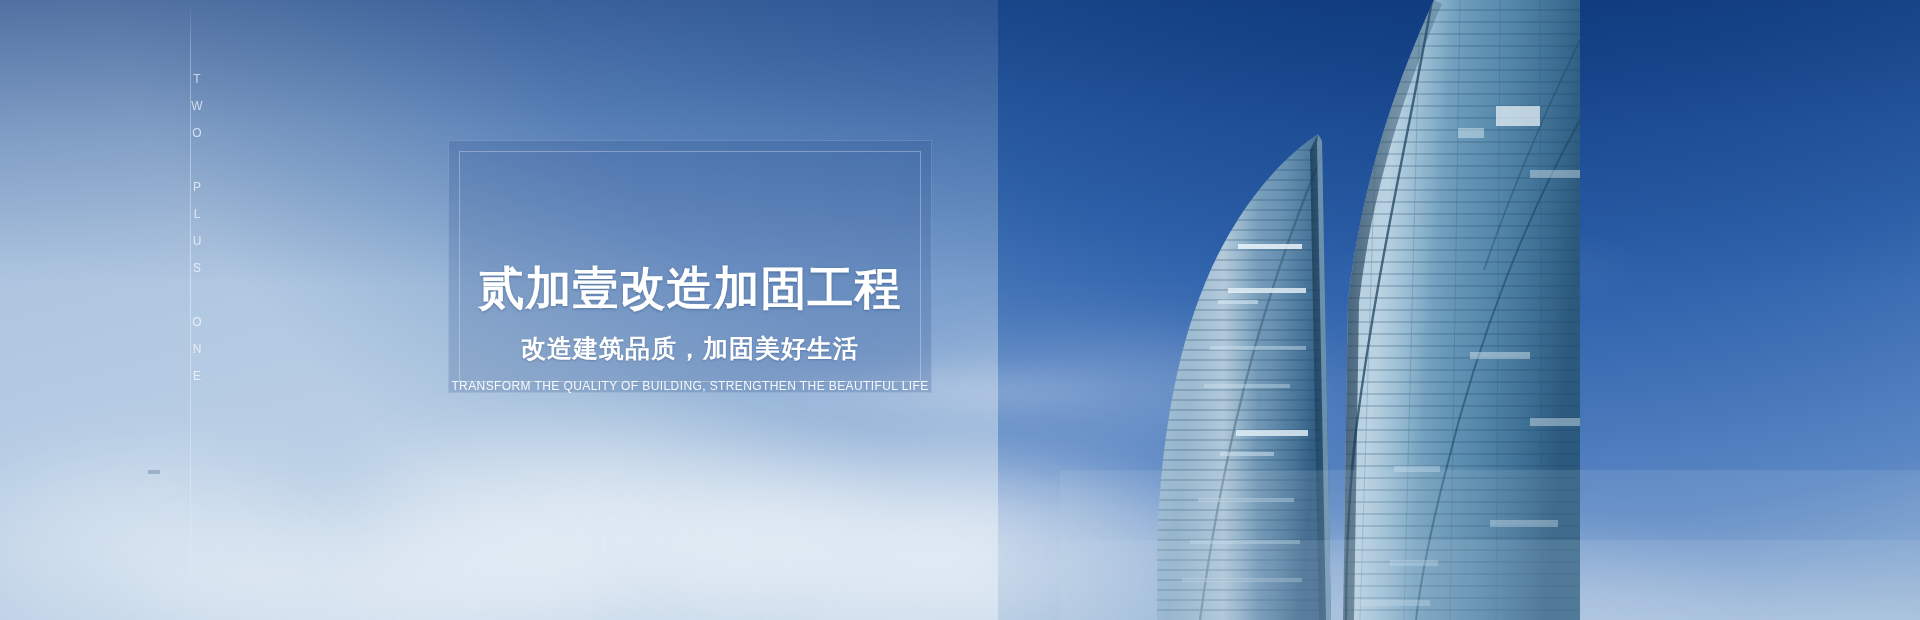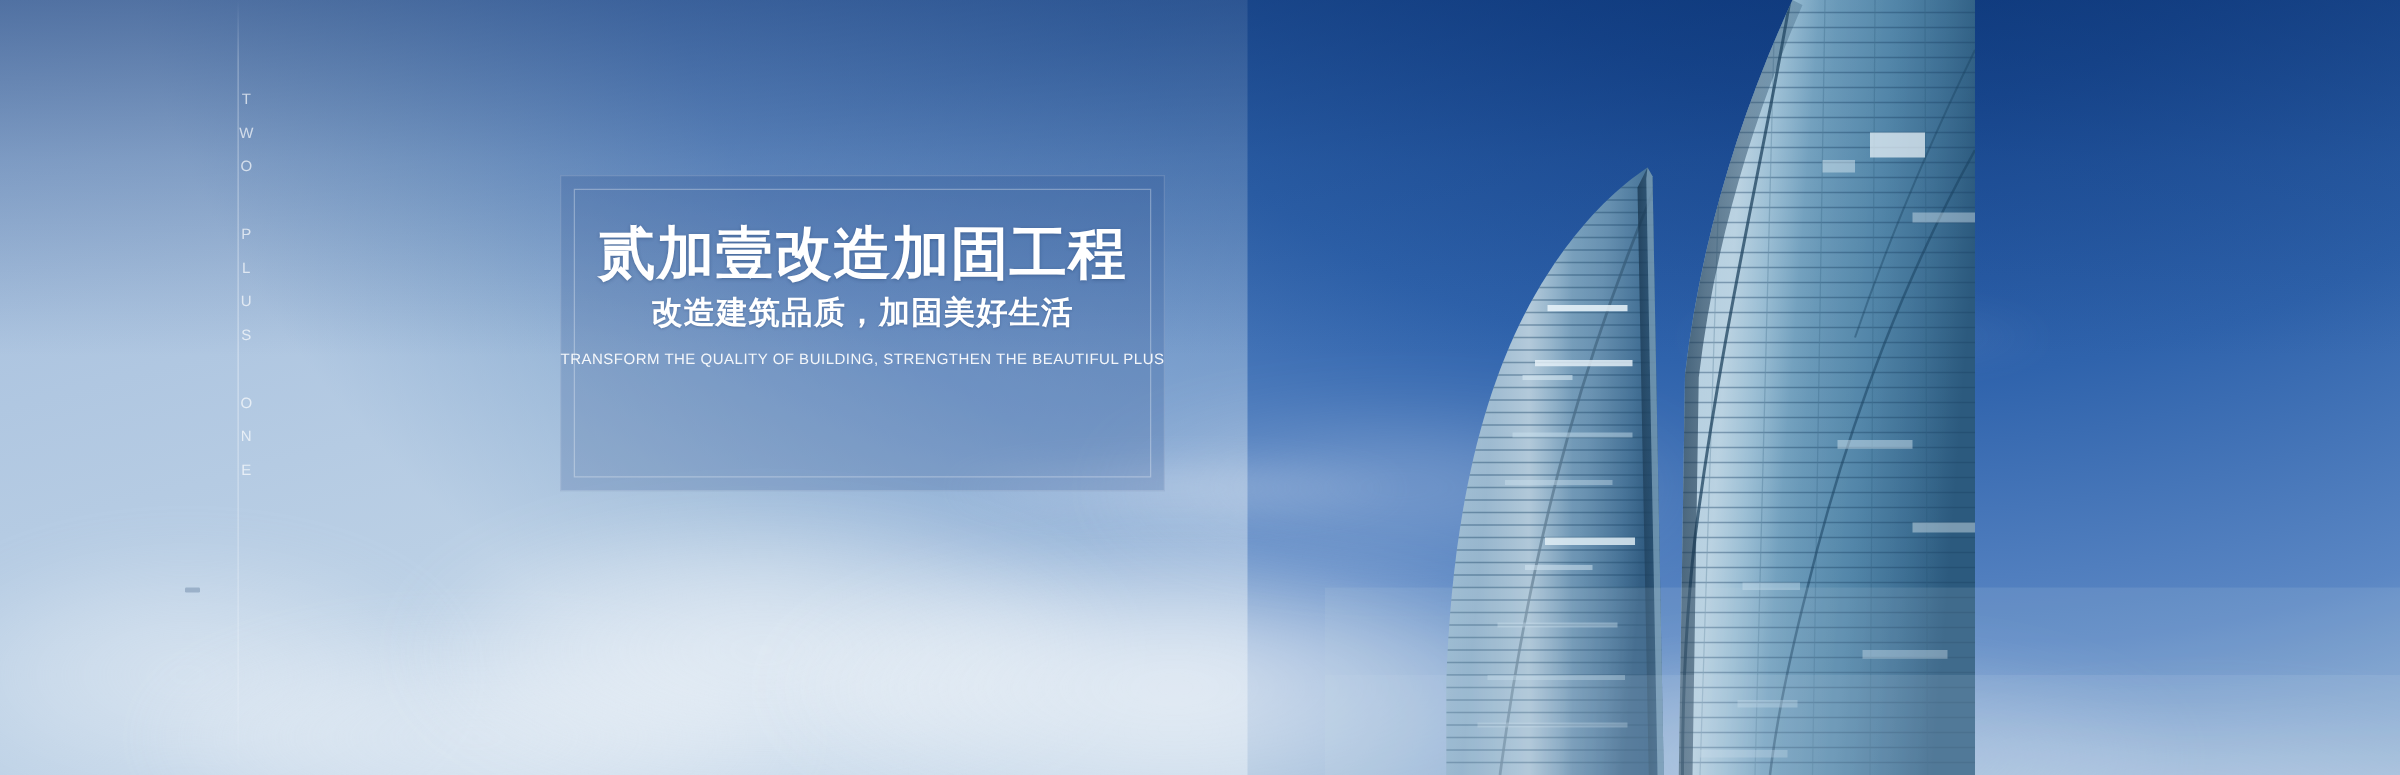--- a/index.html
+++ b/index.html
@@ -90,21 +90,21 @@
     position:absolute;
     left:10px; top:10px; right:10px; bottom:10px;
     border:1px solid rgba(255,255,255,0.30);
   }
   .panel-content {
     position:absolute;
     left:0; top:0; width:100%; height:100%;
     display:flex;
     flex-direction:column;
     align-items:center;
-    justify-content:flex-start;
+    justify-content:flex-end;
     padding-top:38px;
   }
 
   .title-main {
     font-size:46px;
     font-weight:bold;
     color:#ffffff;
     letter-spacing:1px;
     line-height:1;
     text-shadow:0 1px 3px rgba(10,36,80,0.30);
@@ -115,21 +115,21 @@
     margin-top:25px;
     font-size:20px;
     color:#ffffff;
     letter-spacing:11px;
     line-height:1;
     padding-left:11px;
     white-space:nowrap;
     font-family:"DejaVu Sans", "Liberation Sans", sans-serif;
   }
   .title-slogan {
-    margin-top:12px;
+    margin-top:25px;
     font-size:25px;
     font-weight:bold;
     color:#ffffff;
     letter-spacing:1px;
     line-height:1;
     white-space:nowrap;
     text-shadow:0 1px 2px rgba(10,36,80,0.25);
     font-family:"DejaVu Sans", "Liberation Sans", sans-serif;
   }
   .title-en {
@@ -387,17 +387,17 @@
 
   <div class="brand-rail"></div>
   <div class="brand-vert-text">TWO PLUS ONE</div>
   <div class="brand-tick"></div>
 
   <div class="panel-outer">
     <div class="panel-inner"></div>
     <div class="panel-content">
       <div class="title-main">贰加壹改造加固工程</div>
       <div class="title-slogan">改造建筑品质，加固美好生活</div>
-      <div class="title-en">TRANSFORM THE QUALITY OF BUILDING, STRENGTHEN THE BEAUTIFUL PLUS</div>
+      <div class="title-en">TRANSFORM THE QUALITY OF BUILDING, STRENGTHEN THE BEAUTIFUL LIFE</div>
     </div>
   </div>
 
 </div>
 
 </body></html>

